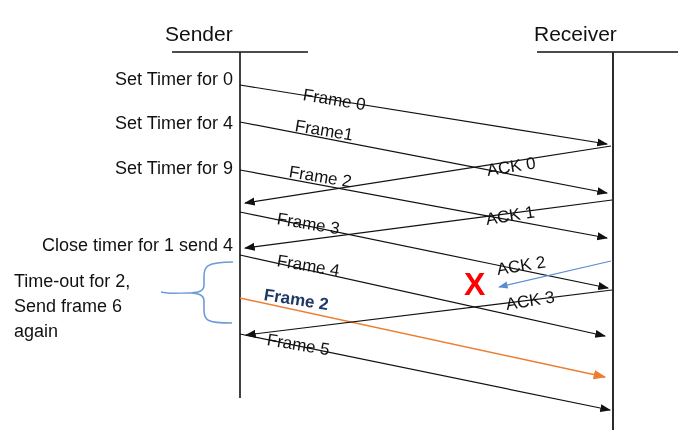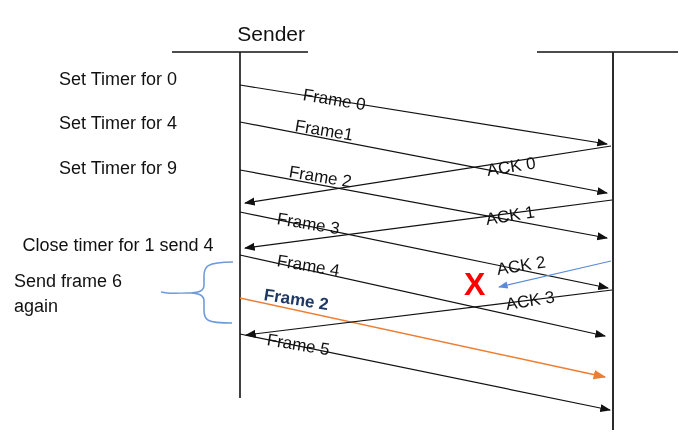--- a/index.html
+++ b/index.html
@@ -2,22 +2,22 @@
 <html><head>
 <meta charset="utf-8">
 <style>
   html,body{margin:0;padding:0;background:#fff;}
   .stage{
     position:relative;width:700px;height:432px;background:#ffffff;
     font-family:"Liberation Sans",sans-serif;color:#111;overflow:hidden;
   }
   .stage svg{position:absolute;left:0;top:0;}
   .lbl{position:absolute;white-space:nowrap;line-height:1.1;}
-  .title{font-size:21px;text-align:right;width:140px;}
-  .evt{font-size:18px;text-align:center;width:230px;right:467px;}
+  .title{font-size:21px;text-align:left;width:140px;}
+  .evt{font-size:18px;text-align:right;width:230px;right:467px;}
   .note{font-size:18px;text-align:left;left:14px;top:269px;line-height:25px;}
   .msg{font-size:17px;transform-origin:0 50%;}
   .frame{transform:rotate(9.5deg);}
   .ack{transform:rotate(-9deg);}
   .frame-retx{color:#1F3864;font-weight:bold;transform:rotate(9deg);}
   .lost-x{font-size:32px;font-weight:bold;color:#FF0000;left:464px;top:267px;}
 </style>
 </head>
 <body>
 
@@ -53,27 +53,29 @@
     <line x1="612" y1="200" x2="245" y2="248" stroke="#111" stroke-width="1.2" marker-end="url(#mA)"></line>
     <line x1="612" y1="290" x2="246" y2="335" stroke="#111" stroke-width="1.2" marker-end="url(#mA)"></line>
 
     <line x1="611" y1="261" x2="499" y2="287" stroke="#5B8BD5" stroke-width="1.2" marker-end="url(#mB)"></line>
 
     <path d="M233,262 C206,262 204,267 204,276 L204,285 C204,291 199,292.5 191,293 C199,293.5 204,295 204,301 L204,310 C204,320 206,323 232,323" fill="none" stroke="#6E9BD8" stroke-width="1.6"></path>
     <path d="M161,292 C172,294.5 182,292.5 191,293" fill="none" stroke="#6E9BD8" stroke-width="1.4"></path>
   </svg>
 
   <div class="lbl title" style="left:165px;top:22px;">Sender</div>
+  <div class="lbl title" style="left:534px;top:22px;">Receiver</div>
 
   <div class="lbl evt" style="top:70px;">Set Timer for 0</div>
   <div class="lbl evt" style="top:114px;">Set Timer for 4</div>
   <div class="lbl evt" style="top:159px;">Set Timer for 9</div>
   <div class="lbl evt" style="top:236px;">Close timer for 1 send 4</div>
 
   <div class="lbl note">
+    <div>Time-out for 2,</div>
     <div>Send frame 6</div>
     <div>again</div>
   </div>
 
   <div class="lbl msg frame" style="left:303px;top:86px;">Frame 0</div>
   <div class="lbl msg frame" style="left:295px;top:117px;">Frame1</div>
   <div class="lbl msg frame" style="left:289px;top:163px;">Frame 2</div>
   <div class="lbl msg frame" style="left:277px;top:210px;">Frame 3</div>
   <div class="lbl msg frame" style="left:277px;top:252px;">Frame 4</div>
   <div class="lbl msg frame-retx" style="left:264px;top:286px;">Frame 2</div>

